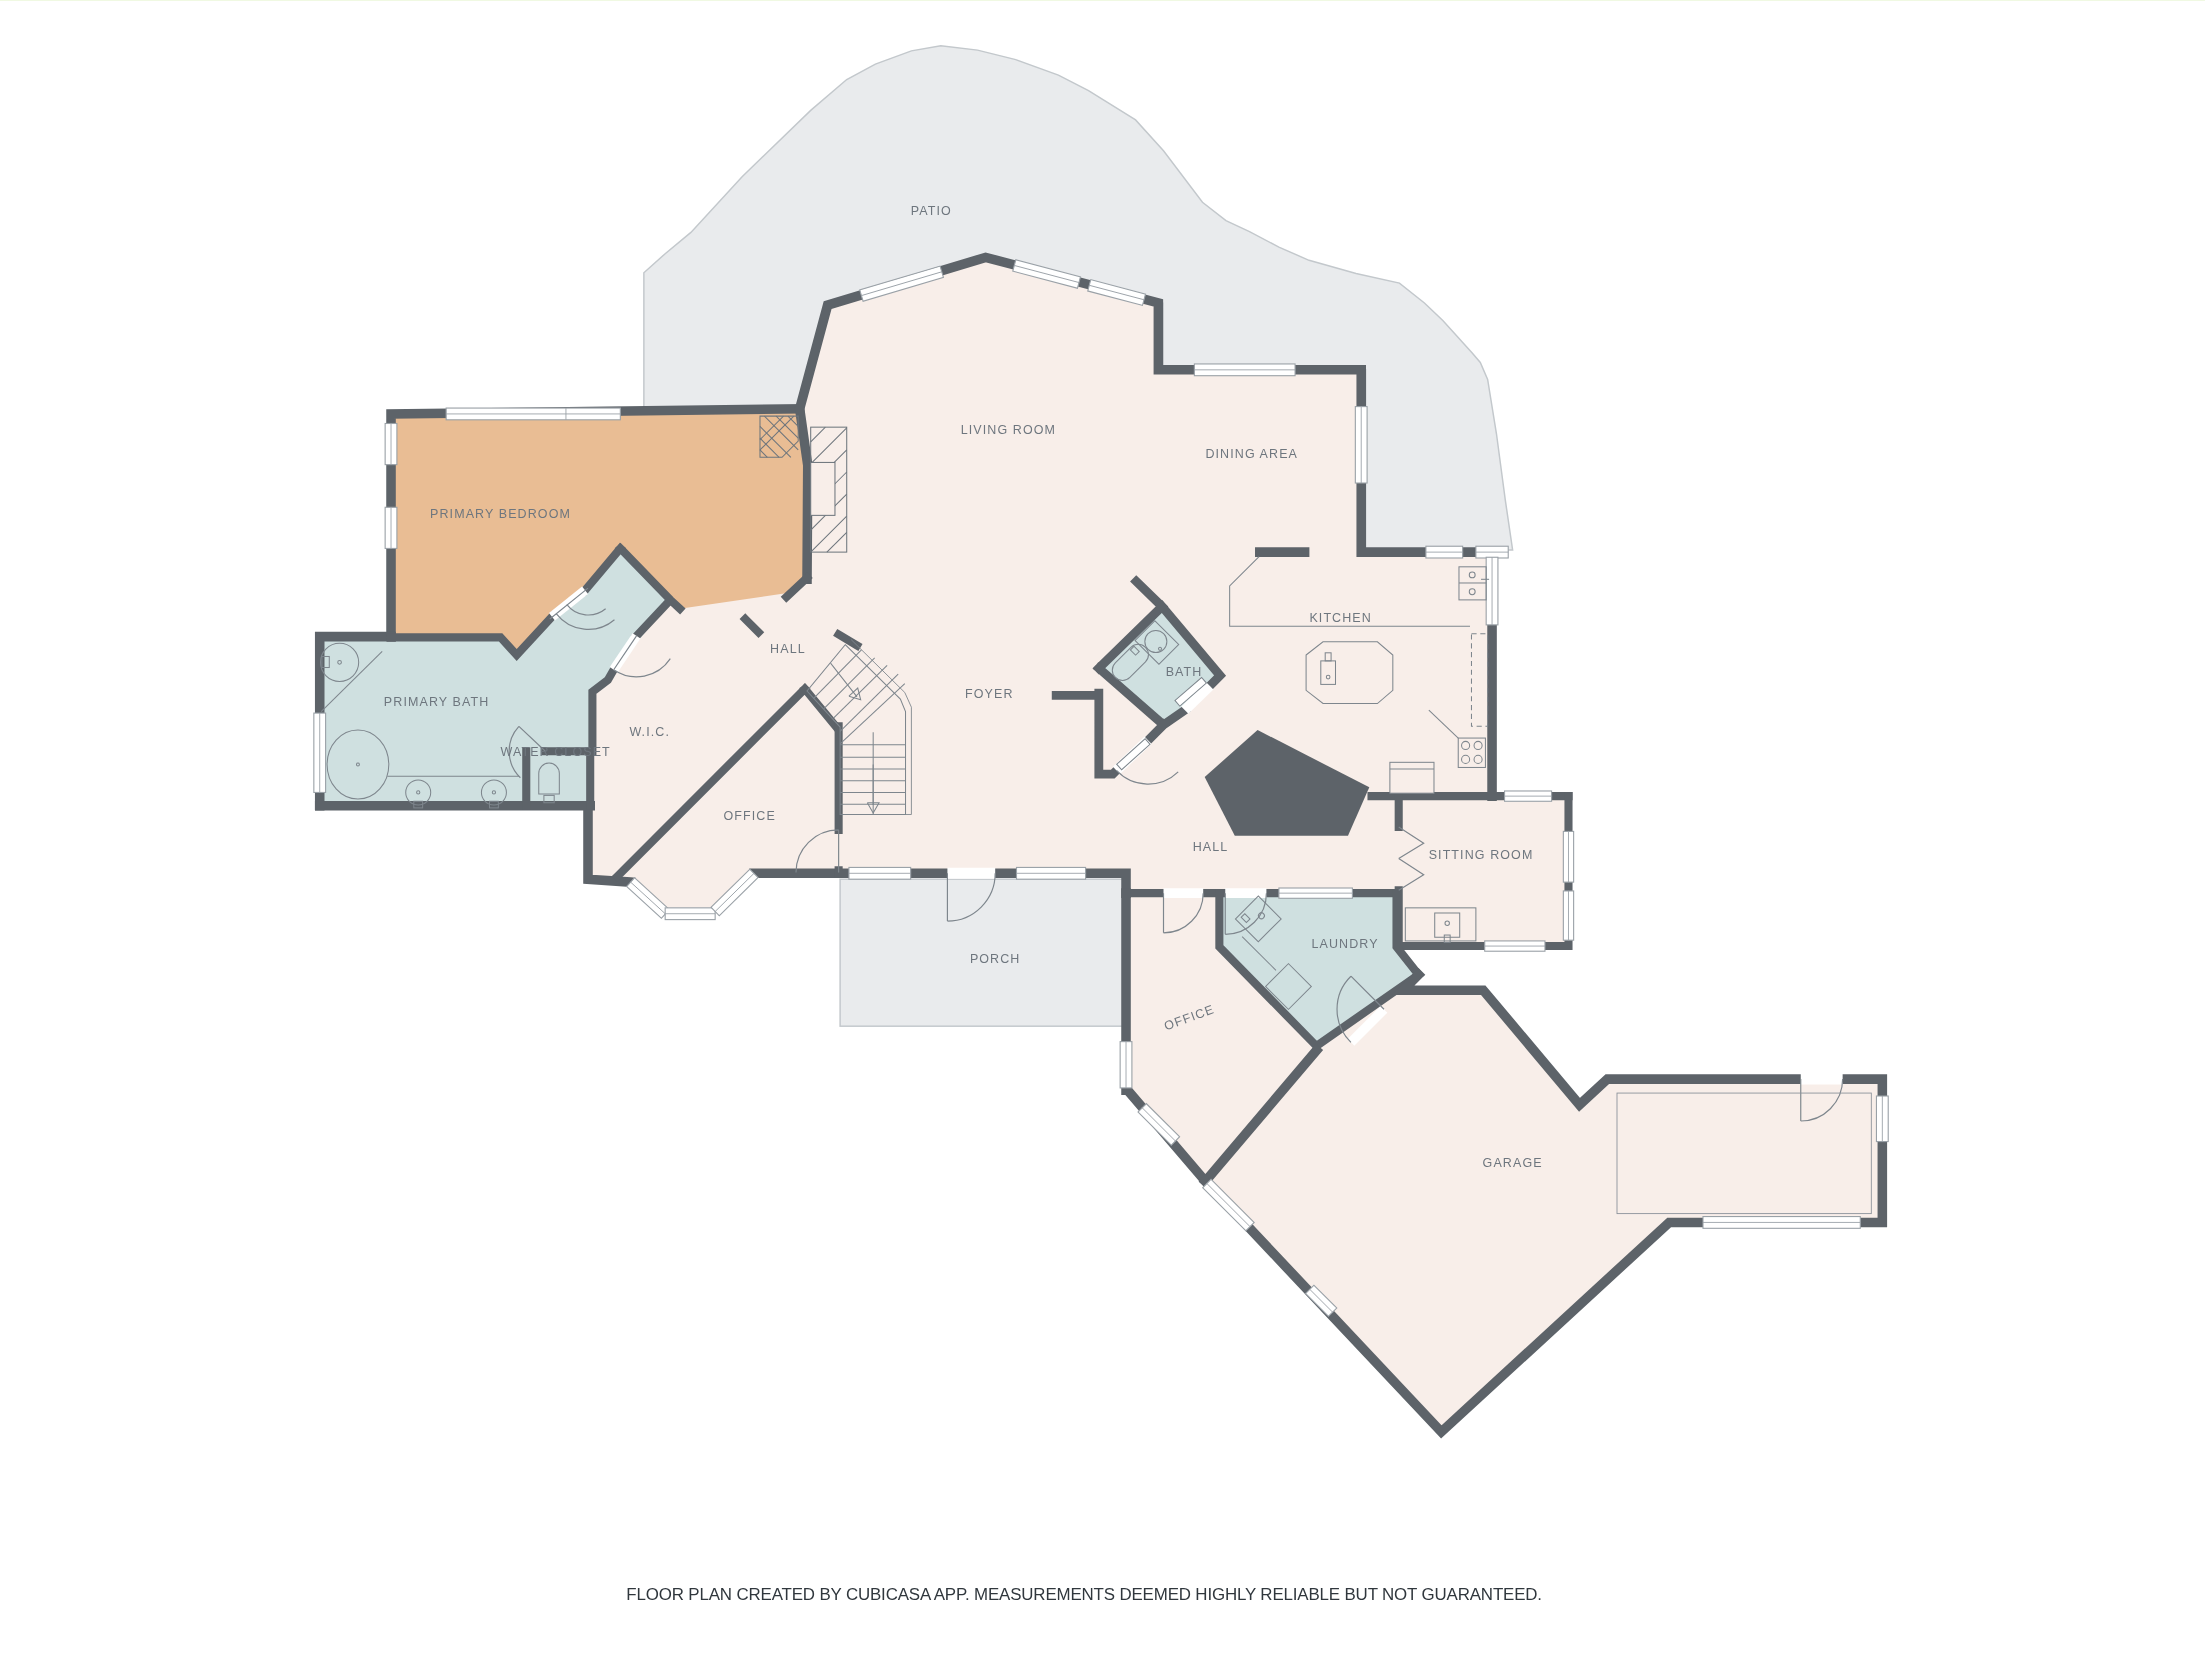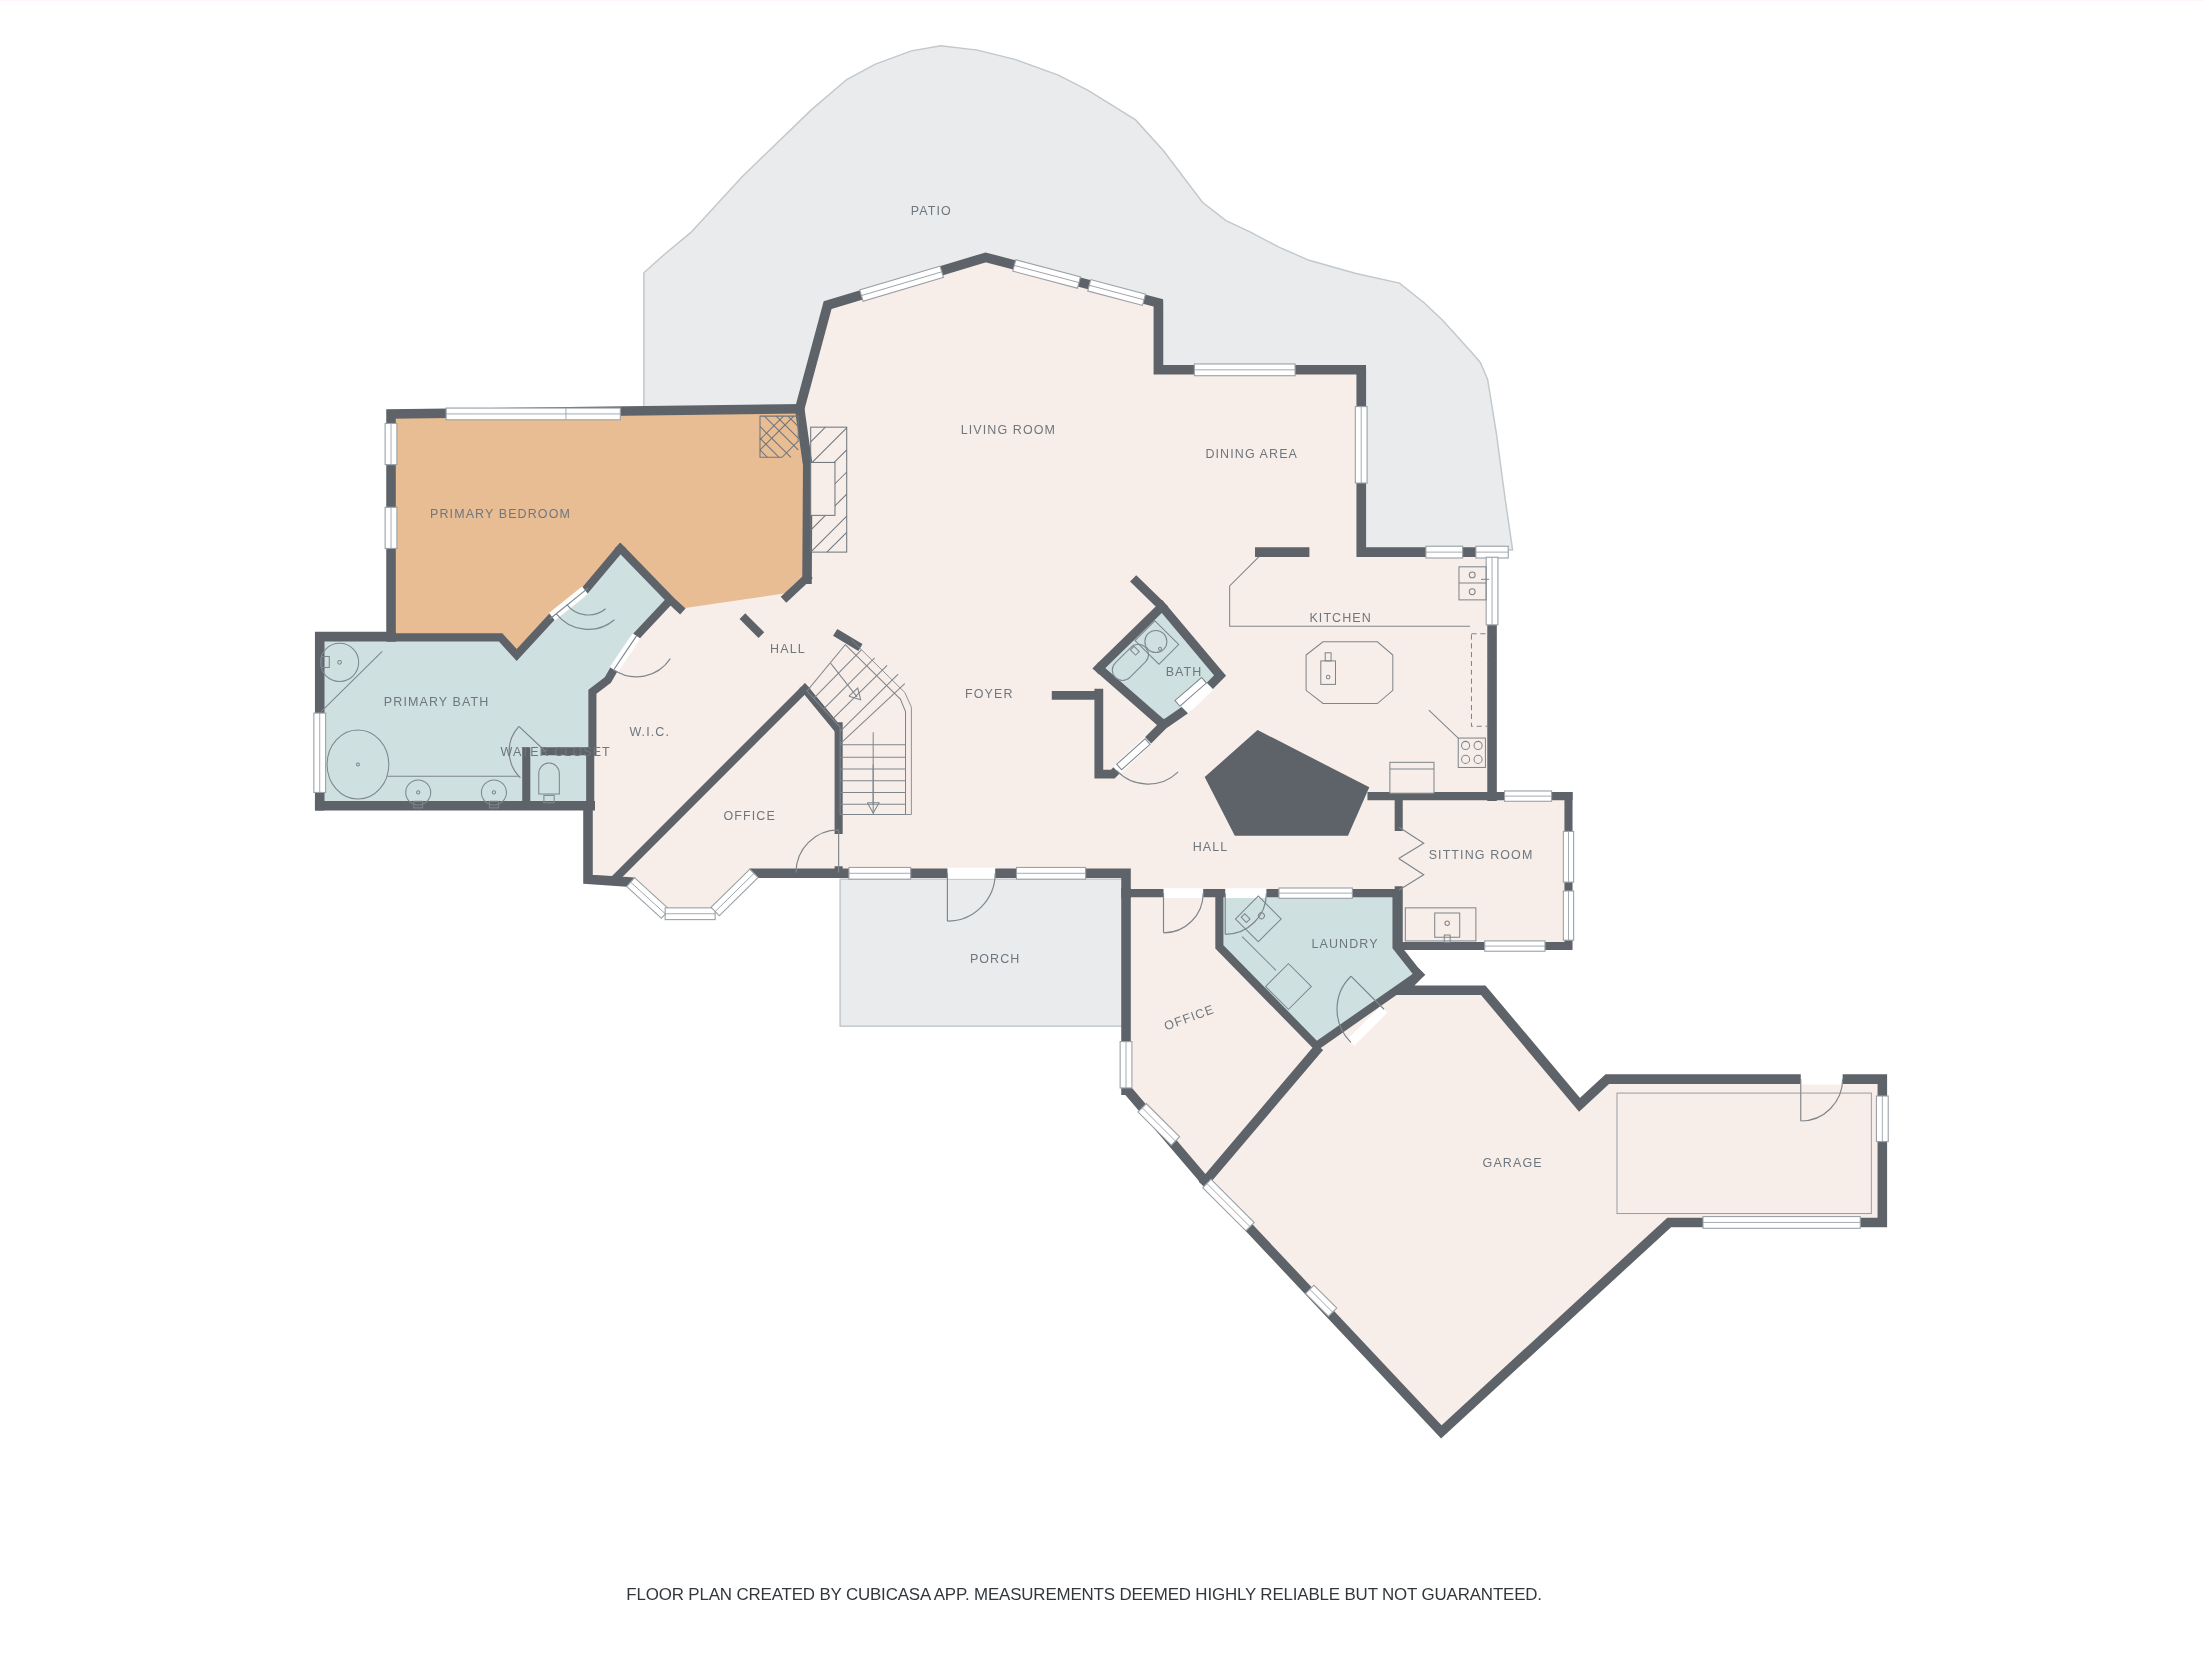--- a/index.html
+++ b/index.html
@@ -1,16 +1,16 @@
 <!DOCTYPE html>
 <html style="font-size:11.8px"><head>
 <meta charset="utf-8">
 <style>
   html,body{margin:0;padding:0;background:#ffffff;}
-  .wrap{width:2205px;height:1654px;position:relative;background:#f0abfc;text-align:right;}
+  .wrap{width:2205px;height:1654px;position:relative;background:#84cc16;text-align:right;}
   text{font-family:"Liberation Sans",sans-serif;fill:#6e767e;letter-spacing:1.5px;}
   .lbl{font-size:17px;}
   .foot{font-size:23px;fill:#30373d;letter-spacing:-0.2px;}
 </style>
 </head>
 <body>
 <div class="wrap">
 <svg width="2205" height="1654" viewBox="0 0 3000 2250">
 <rect x="0" y="0" width="3000" height="2250" fill="#ffffff"></rect>
 

